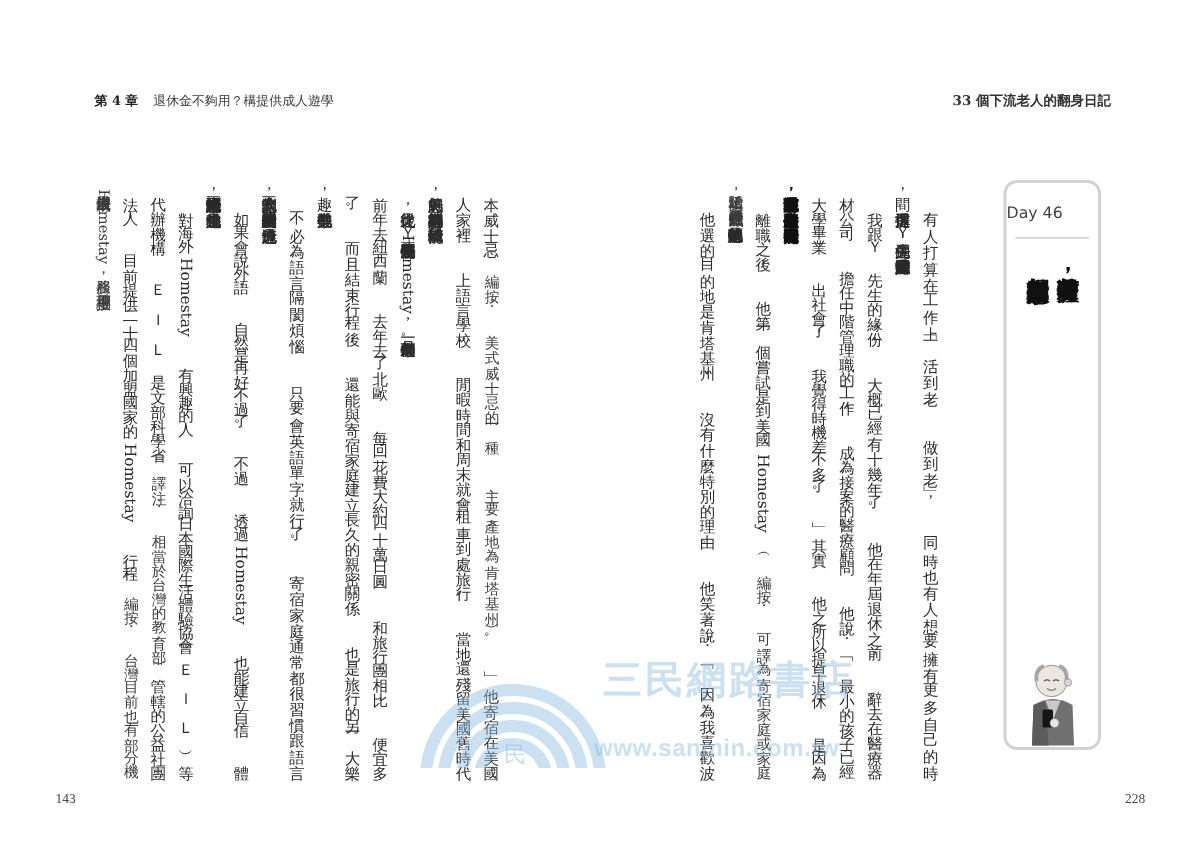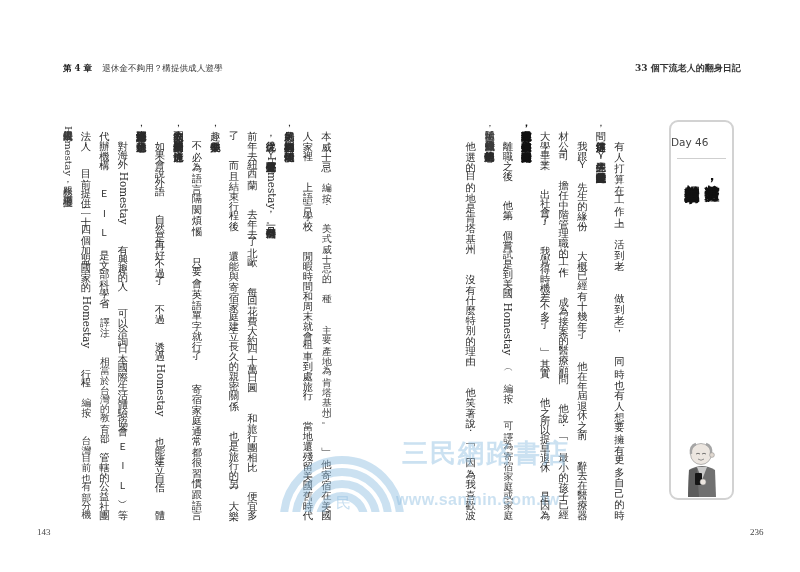--- a/index.html
+++ b/index.html
@@ -84,21 +84,21 @@
   <div class="col full ind" style="left:213px;"><span>有人打算在工作上「活到老，做到老」，同時也有人想要擁有更多自己的時</span></div>
   <div class="col" style="left:194.4px;"><span>間，選擇提前退休。Ｙ先生選擇的，便是注重時間甚於金錢的人生方式。</span></div>
   <div class="col full ind" style="left:175.8px;"><span>我跟Ｙ先生的緣份，大概已經有十幾年了。他在年屆退休之前，辭去在醫療器</span></div>
   <div class="col full" style="left:157.2px;"><span>材公司，擔任中階管理職的工作，成為接案的醫療顧問。他說：「最小的孩子已經</span></div>
   <div class="col full" style="left:138.6px;"><span>大學畢業，出社會了，我覺得時機差不多了。」其實，他之所以提早退休，是因為</span></div>
   <div class="col" style="left:120px;"><span>他想</span><span class="bold">趁著現在還有體力，去做自己想做的事，確保能自由運用時間。</span></div>
   <div class="col full ind" style="left:101.4px;"><span>離職之後，他第一個嘗試是到美國 Homestay</span><span class="note">（編按：可譯為寄宿家庭或家庭</span></div>
   <div class="col" style="left:82.8px;"><span class="note">生活體驗，是一種國外旅行或遊學的方式）</span><span>，這是他年輕時代的夢想。</span></div>
   <div class="col full ind" style="left:64.2px;"><span>他選的目的地是肯塔基州，沒有什麼特別的理由。他笑著說：「因為我喜歡波</span></div>
 
-  <div class="page-number" style="left:350px;">236</div>
+  <div class="page-number" style="left:350px;">228</div>
 </div>
 
 <div class="watermark">
   <svg width="800" height="572" style="position:absolute;left:0;top:0;">
     <defs>
       <clipPath id="wmclip">
           <rect x="270" y="440" width="140" height="72"></rect>
         </clipPath>
     </defs>
     <g clip-path="url(#wmclip)" fill="none" stroke="rgba(140,188,225,0.45)" stroke-width="8">

